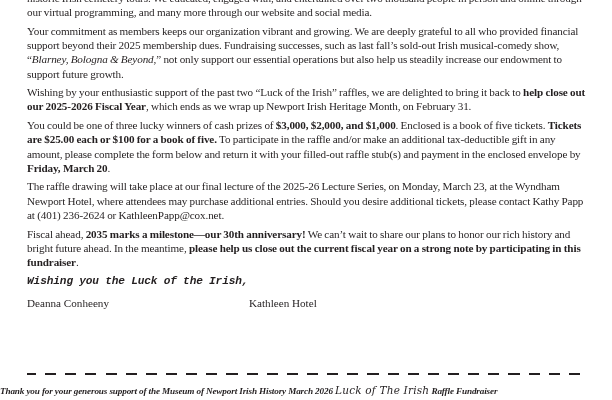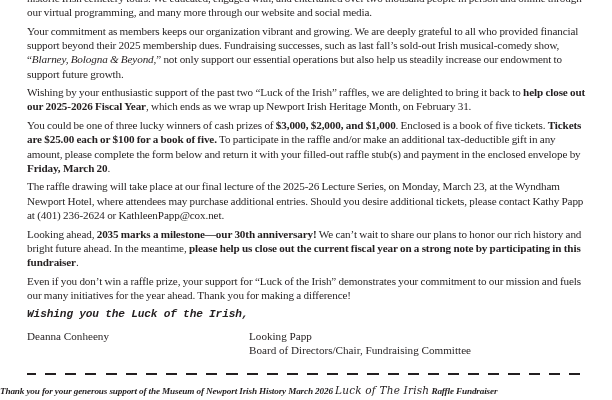--- a/index.html
+++ b/index.html
@@ -96,36 +96,32 @@
 
   <p>
     <span>You could be one of three lucky winners of cash prizes of </span><b>$3,000, $2,000, and $1,000</b><span>. Enclosed is a book of five tickets. </span><b>Tickets are $25.00 each or $100 for a book of five.</b><span> To participate in the raffle and/or make an additional tax-deductible gift in any amount, please complete the form below and return it with your filled-out raffle stub(s) and payment in the enclosed envelope by </span><b>Friday, March 20</b><span>.</span>
   </p>
 
   <p>
     <span>The raffle drawing will take place at our final lecture of the 2025-26 Lecture Series, on Monday, March 23, at the Wyndham Newport Hotel, where attendees may purchase additional entries. Should you desire additional tickets, please contact Kathy Papp at (401) 236-2624 or KathleenPapp@cox.net.</span>
   </p>
 
   <p>
-    <span>Looking ahead, </span><b>2035 marks a milestone—our 30th anniversary!</b><span> We can’t wait to share our plans to honor our rich history and bright future ahead. In the meantime, </span><b>please help us close out the current fiscal year on a strong note by participating in this fundraiser</b><span>.</span>
+    <span>Fiscal ahead, </span><b>2035 marks a milestone—our 30th anniversary!</b><span> We can’t wait to share our plans to honor our rich history and bright future ahead. In the meantime, </span><b>please help us close out the current fiscal year on a strong note by participating in this fundraiser</b><span>.</span>
   </p>
 
-  <p>
-    <span>Even if you don’t win a raffle prize, your support for “Luck of the Irish” demonstrates your commitment to our mission and fuels our many initiatives for the year ahead. Thank you for making a difference!</span>
-  </p>
 
   <p class="closing">Wishing you the Luck of the Irish,</p>
 
   <div class="signatures">
     <div class="sig-col left">
       <span>Deanna Conheeny</span>
     </div>
     <div class="sig-col">
-      <span>Looking Papp</span>
-      <span>Board of Directors/Chair, Fundraising Committee</span>
+      <span>Kathleen Hotel</span>
     </div>
   </div>
 </div>
 
 <div class="dashed-rule"></div>
 
 <div class="footer">
   <span>Thank you for your generous support of the Museum of Newport Irish History March 2026 </span><span class="script">Luck of The Irish</span><span> Raffle Fundraiser</span>
 </div>
 

